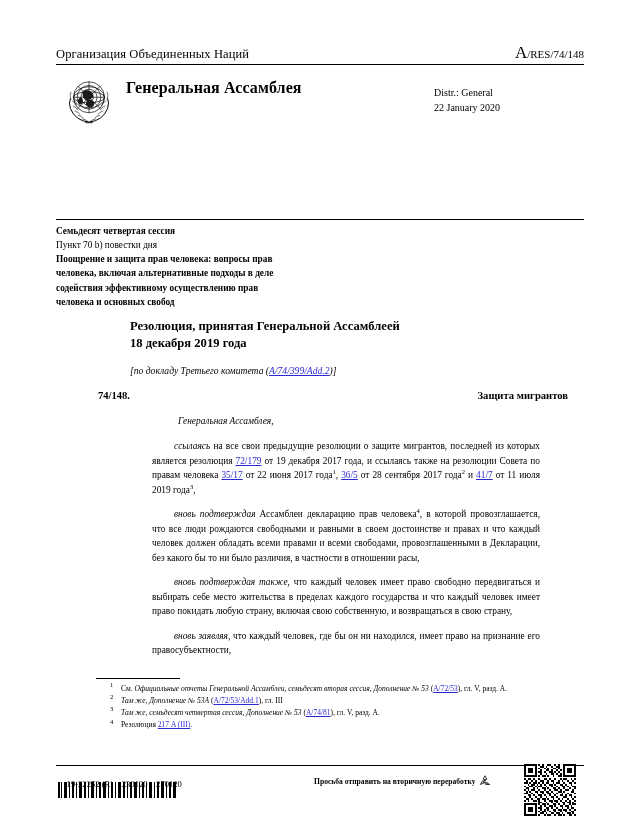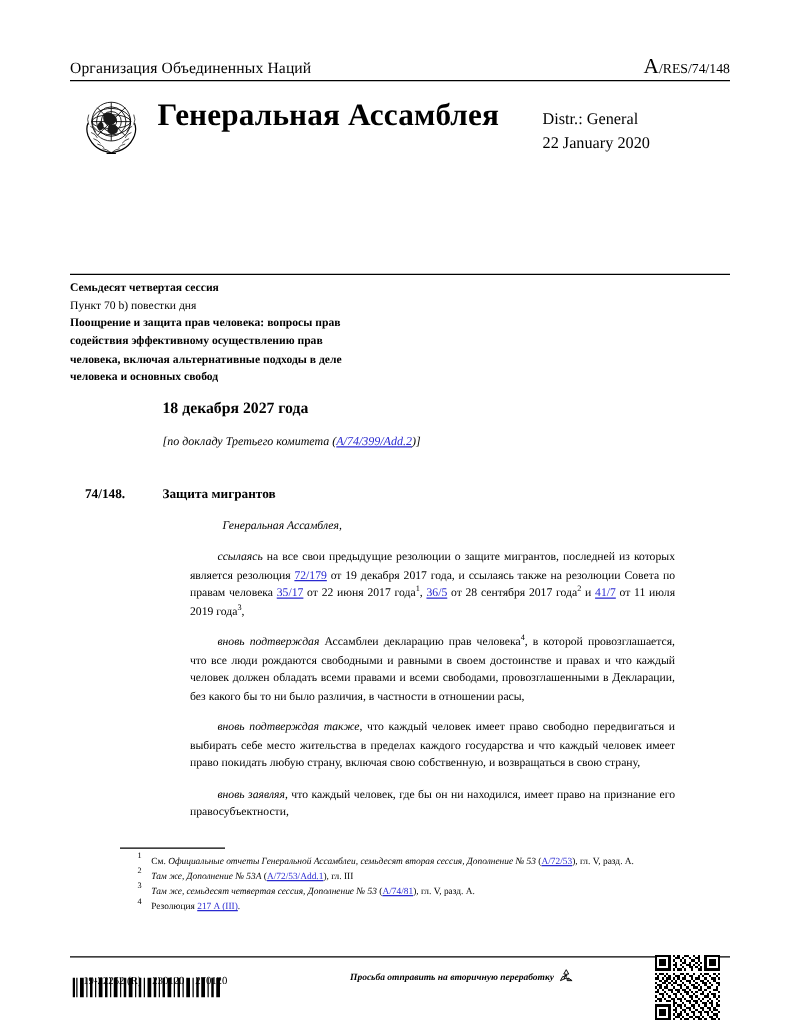--- a/index.html
+++ b/index.html
@@ -60,31 +60,31 @@
     align-items: flex-start;
     margin-top: 5px;
   }
   .emblem {
     width: 62px;
     height: 62px;
     flex: 0 0 62px;
     margin-left: 2px;
   }
   .ga-title {
-    font-size: 25px;
+    font-size: 16px;
     font-weight: bold;
     letter-spacing: .1px;
     margin-left: 6px;
     margin-top: 9px;
     flex: 1 1 auto;
   }
   .distr {
     margin-top: 16px;
     margin-left: 6px;
-    font-size: 13px;
+    font-size: 10px;
     line-height: 1.45;
     white-space: nowrap;
     width: 150px;
   }
 
   
   .rule-session {
     position: absolute;
     left: 56px; top: 219px;
     width: 528px;
@@ -119,20 +119,21 @@
   a.lnk { text-decoration: underline; }
 
   
   .res-no-row {
     position: absolute;
     left: 68px; top: 390px;
     width: 500px;
     display: flex;
     font-size: 10.6px;
     font-weight: bold;
+    text-align: right;
   }
   .res-no { width: 62px; flex: 0 0 62px; }
   .res-name { flex: 1 1 auto; }
 
   
   .body-text {
     position: absolute;
     left: 152px; top: 414px;
     width: 388px;
     font-size: 9.35px;
@@ -194,28 +195,27 @@
     white-space: pre;
   }
   .barcode {
     position: absolute;
     left: 58px; top: 782px;
     width: 118px;
     height: 16px;
   }
   .recycle-line {
     position: absolute;
-    left: 280px; top: 774px;
+    left: 314px; top: 774px;
     font-size: 7.6px;
     font-weight: bold;
     display: flex;
     align-items: center;
     gap: 3px;
     white-space: nowrap;
-    font-style: italic;
   }
   .recycle-icon { width: 14px; height: 14px; display: block; }
   .qr {
     position: absolute;
     left: 524px; top: 764px;
     width: 52px;
     height: 52px;
   }
 </style>
 </head>
@@ -279,28 +279,29 @@
         <div>22 January 2020</div>
       </div>
     </div>
   </div>
 
   <div class="rule-session"></div>
   <div class="session">
     <div class="b">Семьдесят четвертая сессия</div>
     <div>Пункт 70 b) повестки дня</div>
     <div class="b">Поощрение и защита прав человека: вопросы прав</div>
+    <div class="b">человека, включая альтернативные подходы в деле</div>
     <div class="b">содействия эффективному осуществлению прав</div>
-    <div class="b">человека, включая альтернативные подходы в деле</div>
     <div class="b">человека и основных свобод</div>
   </div>
 
   <div class="res-head">
     <div class="res-title">
-      <div>18 декабря 2027 года</div>
+      <div>Резолюция, принятая Генеральной Ассамблеей</div>
+      <div>18 декабря 2019 года</div>
     </div>
     <div class="res-source">
       <span>[</span><span>по докладу Третьего комитета (</span><a class="lnk" href="#">A/74/399/Add.2</a><span>)]</span>
     </div>
   </div>
 
   <div class="res-no-row">
     <div class="res-no">74/148.</div>
     <div class="res-name">Защита мигрантов</div>
   </div>

